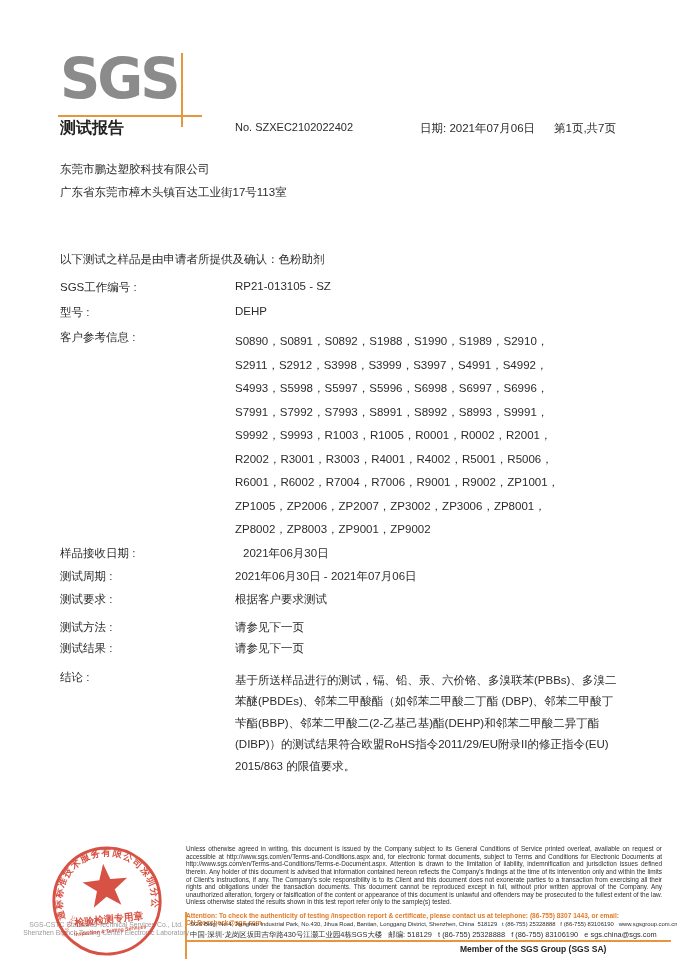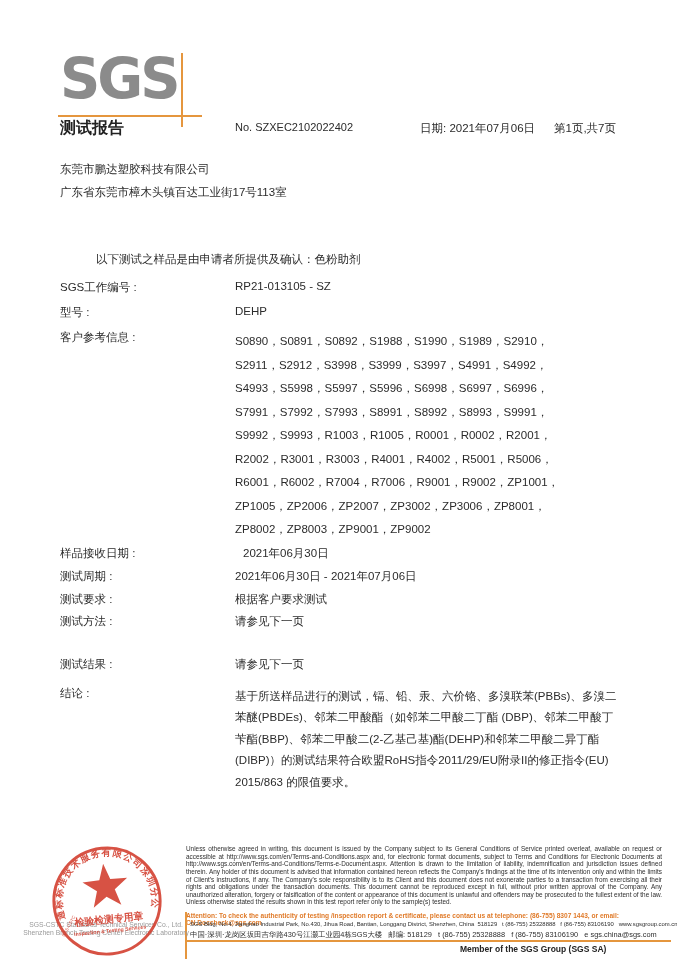--- a/index.html
+++ b/index.html
@@ -20,30 +20,30 @@
   
   .header-row{position:absolute;left:60px;top:118px;width:580px;white-space:nowrap;}
   .title{font-size:16px;font-weight:bold;color:#222;}
   .report-no{position:absolute;left:175px;top:3px;font-size:11px;}
   .hdr-date{position:absolute;left:360px;top:3px;font-size:11.5px;}
   .hdr-pages{position:absolute;left:494px;top:3px;font-size:11.5px;}
   
   .applicant{position:absolute;left:60px;top:158px;font-size:11.5px;line-height:23px;}
   
   .content{position:absolute;left:60px;top:252px;width:560px;font-size:11.5px;}
-  .statement{margin-bottom:13px;margin-left:36px;}
+  .statement{margin-bottom:13px;}
   .row{display:flex;align-items:flex-start;}
   .row .label{flex:0 0 175px;}
   .row .value{flex:1 1 auto;}
   .row-gap{margin-top:10px;}
   .ref-lines div{line-height:23.5px;margin-bottom:0;}
   .ref-row{margin-top:10px;}
   .recv-row{margin-top:4px;gap:8px;}
   .tight{margin-top:8px;}
-  .result-row{margin-top:28px;justify-content:flex-end;}
+  .result-row{margin-top:6px;justify-content:flex-end;}
   .concl-row{margin-top:14px;}
   .concl-row .value{line-height:21.5px;width:420px;}
   
   .terms{
     position:absolute;left:186px;top:839px;width:476px;
     font-size:6.4px;line-height:7.55px;text-align:justify;color:#2e2e2e;
   }
   .attention{
     position:absolute;left:186px;top:905px;width:476px;
     font-size:6.6px;line-height:7.4px;font-weight:bold;color:#e07b2a;
@@ -120,21 +120,21 @@
     <div class="row tight">
       <span class="label">测试周期 :</span>
       <span class="value">2021年06月30日 - 2021年07月06日</span>
     </div>
 
     <div class="row tight">
       <span class="label">测试要求 :</span>
       <span class="value">根据客户要求测试</span>
     </div>
 
-    <div class="row" style="margin-top:7px;">
+    <div class="row" style="margin-top:13px;">
       <span class="label">测试方法 :</span>
       <span class="value">请参见下一页</span>
     </div>
 
     <div class="row result-row">
       <span class="label">测试结果 :</span>
       <span class="value">请参见下一页</span>
     </div>
 
     <div class="row concl-row">

